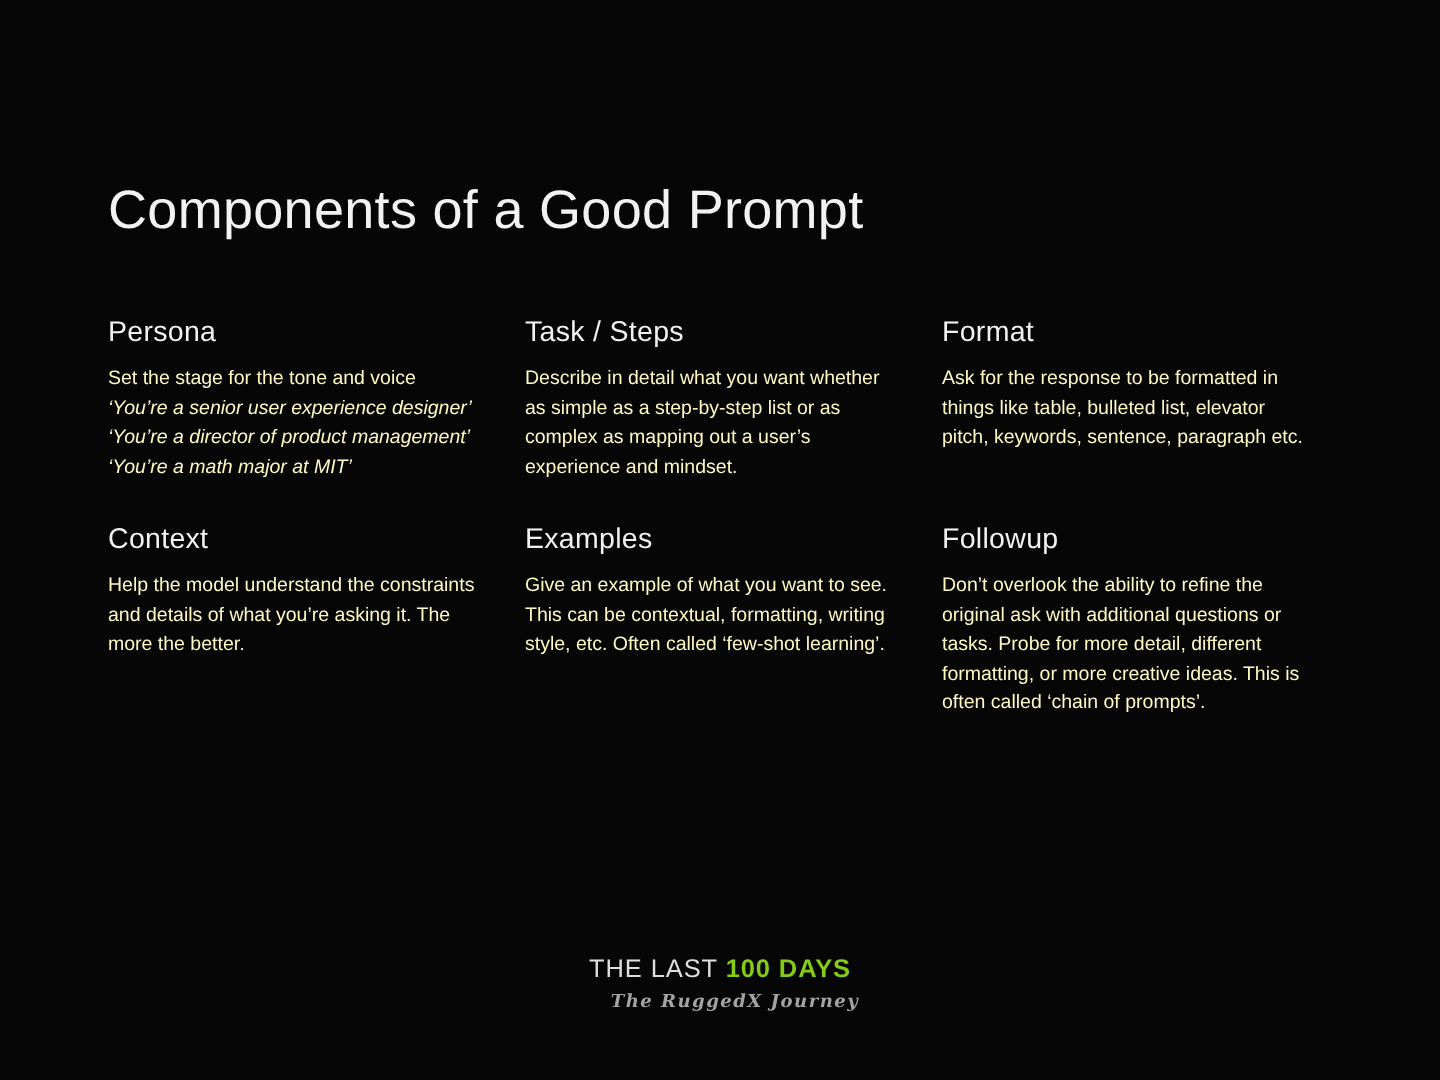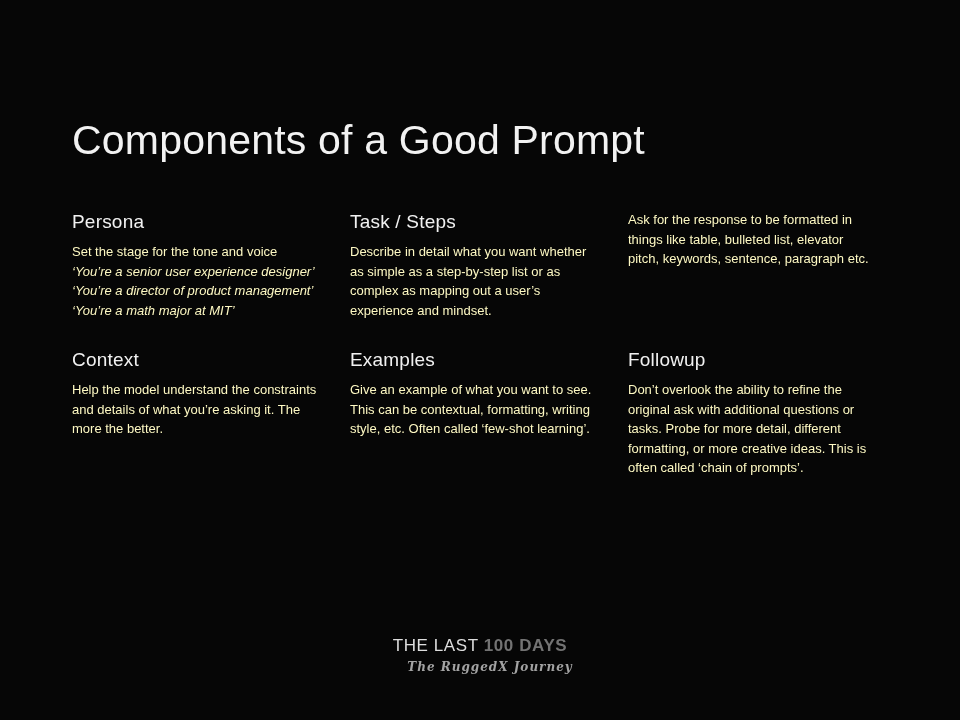--- a/index.html
+++ b/index.html
@@ -13,21 +13,21 @@
     position: relative;
   }
   .slide {
     width: 960px;
     height: 720px;
     padding: 116px 72px 0;
     position: relative;
   }
   h1.title {
     margin: 0;
-    font-size: 41px;
+    font-size: 36px;
     line-height: 48px;
     font-weight: 400;
     color: #f2f2f2;
     letter-spacing: 0.2px;
   }
   .grid {
     margin-top: 46px;
     display: grid;
     grid-template-columns: repeat(3, 250px);
     column-gap: 33px;
@@ -60,21 +60,21 @@
     top: 636px;
     text-align: center;
   }
   .brand {
     font-size: 17px;
     letter-spacing: 0.6px;
     color: #dedede;
   }
   .brand .bold {
     font-weight: 700;
-    color: #737373;
+    color: #84cc16;
   }
   .tagline {
     margin-top: 4px;
     font-size: 12px;
     font-style: italic;
     font-weight: 700;
     letter-spacing: 1px;
     color: #a3a3a3;
     font-family: "DejaVu Serif", cursive;
     margin-left: 20px;
@@ -96,20 +96,21 @@
       <p class="quote">‘You’re a director of product management’</p>
       <p class="quote">‘You’re a math major at MIT’</p>
     </section>
 
     <section>
       <h2>Task / Steps</h2>
       <p>Describe in detail what you want whether as simple as a step-by-step list or as complex as mapping out a user’s experience and mindset.</p>
     </section>
 
     <section>
+      <h2>Format</h2>
       <p>Ask for the response to be formatted in things like table, bulleted list, elevator pitch, keywords, sentence, paragraph etc.</p>
     </section>
 
     <section>
       <h2>Context</h2>
       <p>Help the model understand the constraints and details of what you’re asking it. The more the better.</p>
     </section>
 
     <section>
       <h2>Examples</h2>

